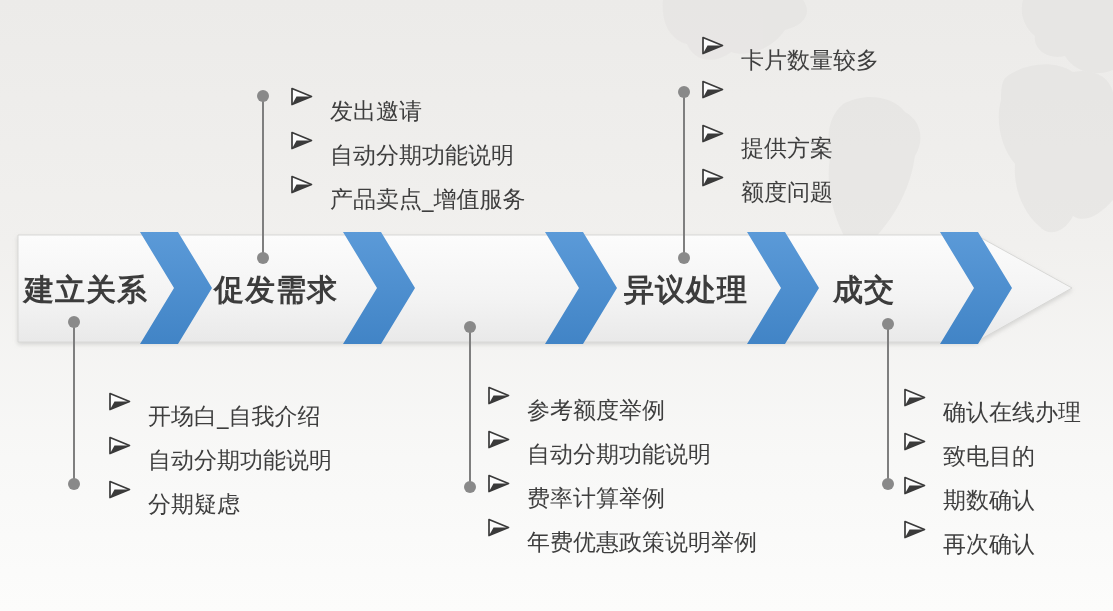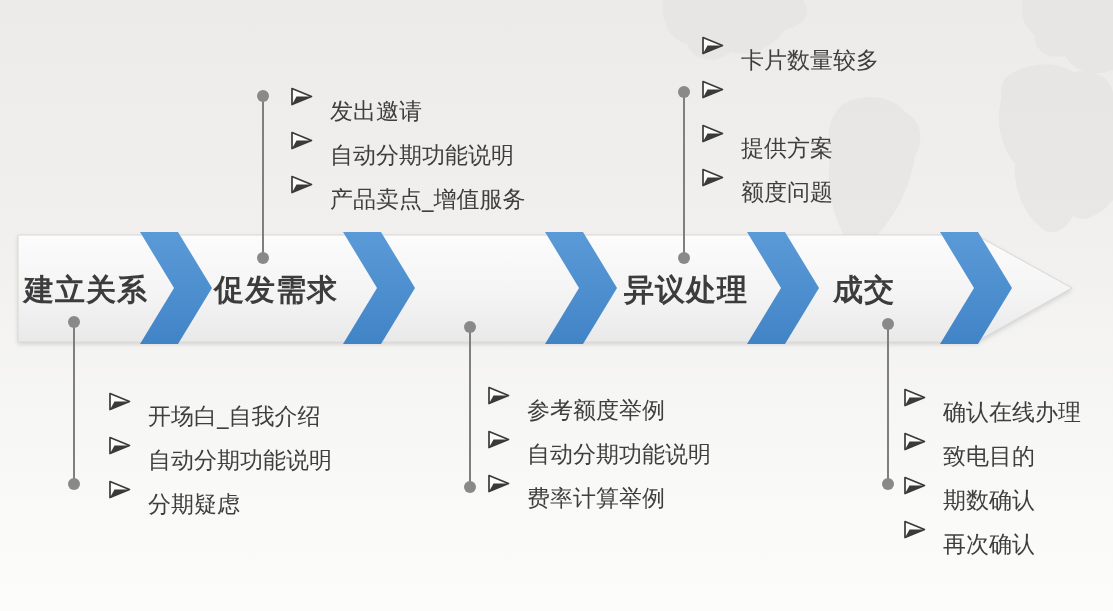--- a/index.html
+++ b/index.html
@@ -212,20 +212,29 @@
     </div>
     <div class="callout-item">
       <span class="bullet">
           <svg width="23" height="19" viewBox="0 0 23 19">
             <path d="M2 1.5 L21.5 9.5 L2 17.5 Z" fill="#fcfcfc" stroke="#3a3a3a" stroke-width="1.7" stroke-linejoin="round"></path>
             <path d="M21.5 9.5 L2 17.5 L6.5 9.5 Z" fill="#3a3a3a"></path>
           </svg>
         </span>
       <span class="callout-text">费率计算举例</span>
     </div>
+    <div class="callout-item">
+      <span class="bullet">
+          <svg width="23" height="19" viewBox="0 0 23 19">
+            <path d="M2 1.5 L21.5 9.5 L2 17.5 Z" fill="#fcfcfc" stroke="#3a3a3a" stroke-width="1.7" stroke-linejoin="round"></path>
+            <path d="M21.5 9.5 L2 17.5 L6.5 9.5 Z" fill="#3a3a3a"></path>
+          </svg>
+        </span>
+      <span class="callout-text">年费优惠政策说明举例</span>
+    </div>
   </div>
 
   <div class="callout-list" style="left:903px; top:375px">
     <div class="callout-item">
       <span class="bullet">
           <svg width="23" height="19" viewBox="0 0 23 19">
             <path d="M2 1.5 L21.5 9.5 L2 17.5 Z" fill="#fcfcfc" stroke="#3a3a3a" stroke-width="1.7" stroke-linejoin="round"></path>
             <path d="M21.5 9.5 L2 17.5 L6.5 9.5 Z" fill="#3a3a3a"></path>
           </svg>
         </span>

